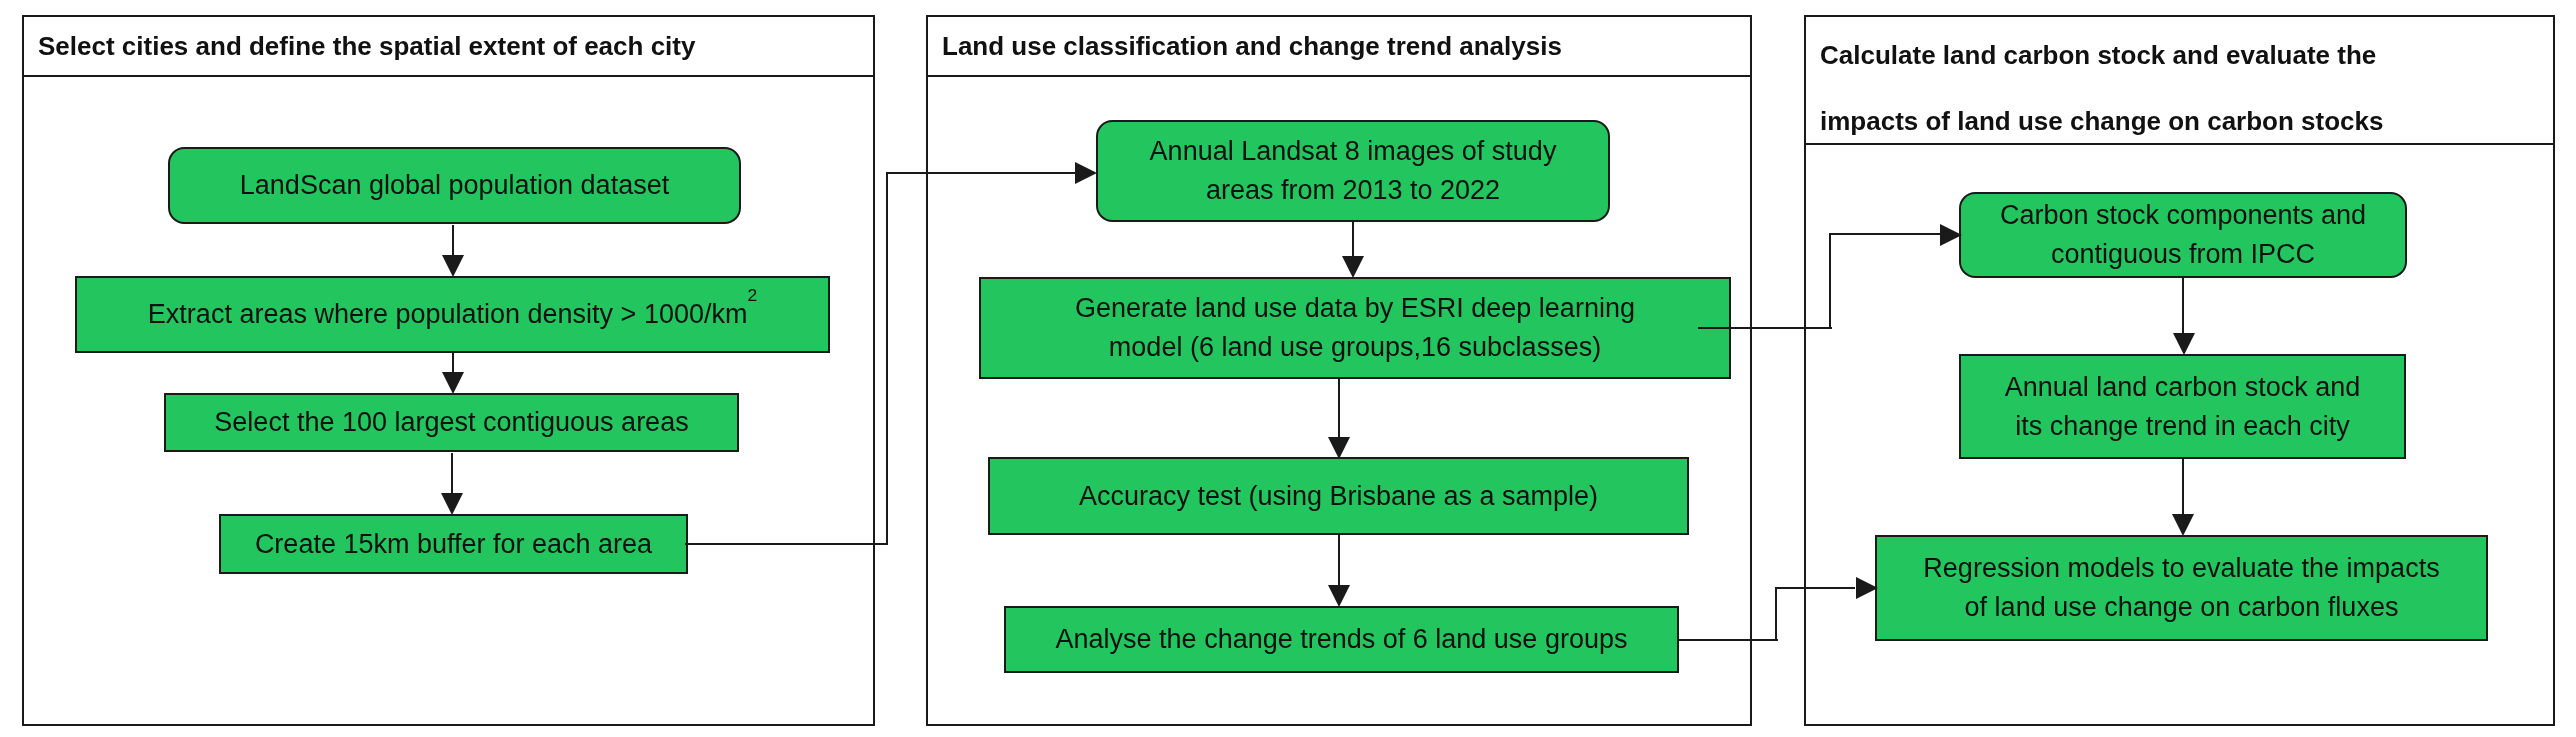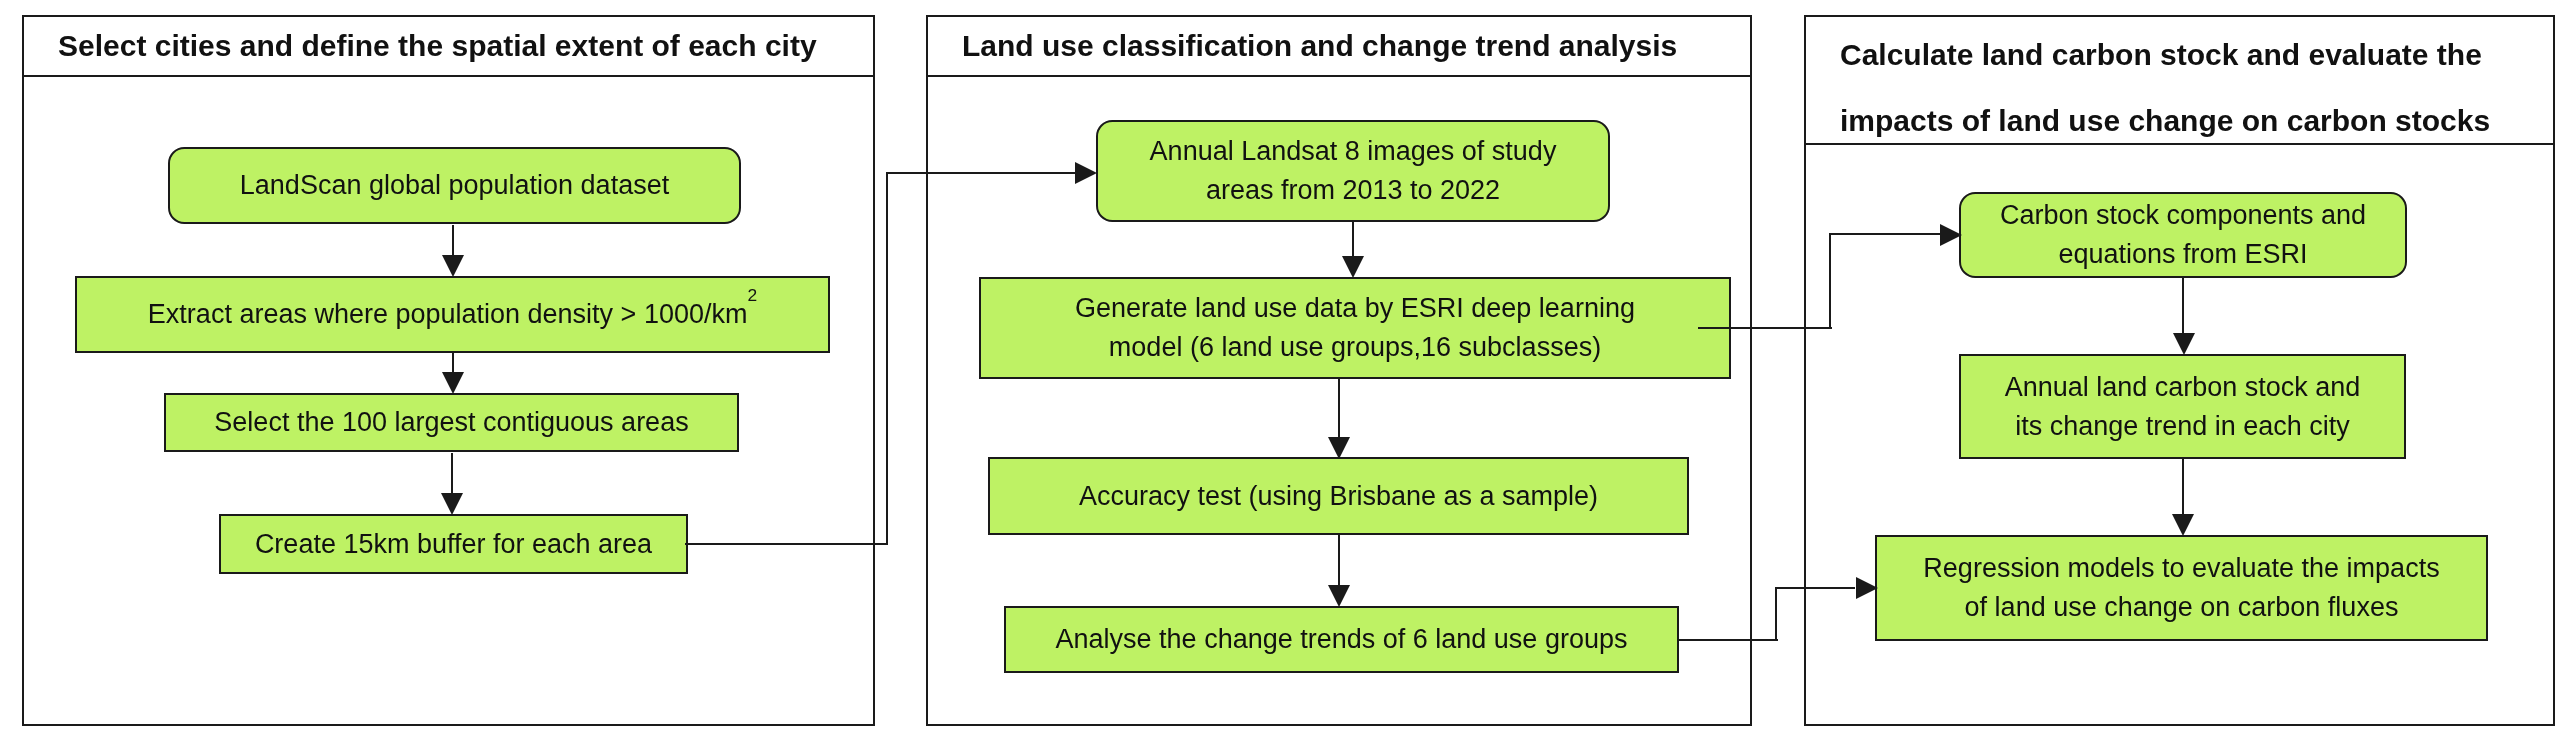--- a/index.html
+++ b/index.html
@@ -24,36 +24,36 @@
     box-sizing: border-box;
     background: #ffffff;
   }
   #panel-1 { left: 22px;   width: 853px; }
   #panel-2 { left: 926px; width: 826px; }
   #panel-3 { left: 1804px; width: 751px; }
   .panel-header {
     box-sizing: border-box;
     border-bottom: 2.9px solid #1a1a1a;
     font-weight: bold;
-    font-size: 30px;
+    font-size: 26px;
     display: flex;
     flex-direction: column;
     justify-content: center;
-    padding-left: 34px;
+    padding-left: 14px;
     line-height: 44px;
     white-space: nowrap;
   }
   #panel-1 .panel-header, #panel-2 .panel-header { height: 60px; }
   #panel-3 .panel-header { height: 128px; justify-content: space-between; padding-top: 16.3px; }
   
   .box {
     position: absolute;
     box-sizing: border-box;
     border: 2.3px solid #1a1a1a;
-    background: #bef264;
+    background: #22c55e;
     display: flex;
     flex-direction: column;
     justify-content: center;
     align-items: center;
     text-align: center;
     font-size: 27px;
   }
   .box .tl { line-height: 39px; white-space: nowrap; }
   .rounded { border-radius: 16.3px; }
   .box sup {
@@ -175,21 +175,21 @@
   <div class="box" id="b-accuracy">
     <div class="tl">Accuracy test  (using Brisbane as a sample)</div>
   </div>
 
   <div class="box" id="b-analyse">
     <div class="tl">Analyse the change trends of 6 land use groups</div>
   </div>
 
   <div class="box rounded" id="b-ipcc">
     <div class="tl">Carbon stock components and</div>
-    <div class="tl">equations from ESRI</div>
+    <div class="tl">contiguous from IPCC</div>
   </div>
 
   <div class="box" id="b-stock">
     <div class="tl">Annual land carbon stock and</div>
     <div class="tl">its change trend in each city</div>
   </div>
 
   <div class="box" id="b-regression">
     <div class="tl">Regression models to evaluate the impacts</div>
     <div class="tl">of land use change on carbon fluxes</div>

